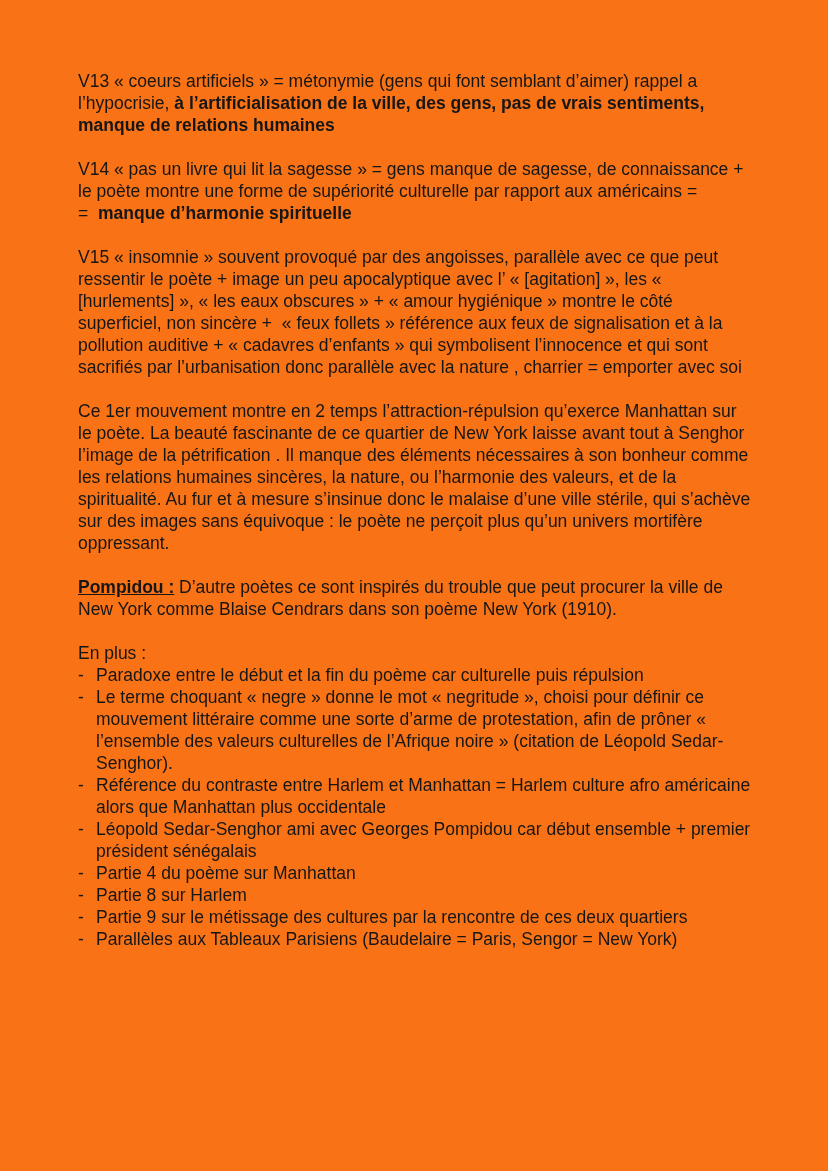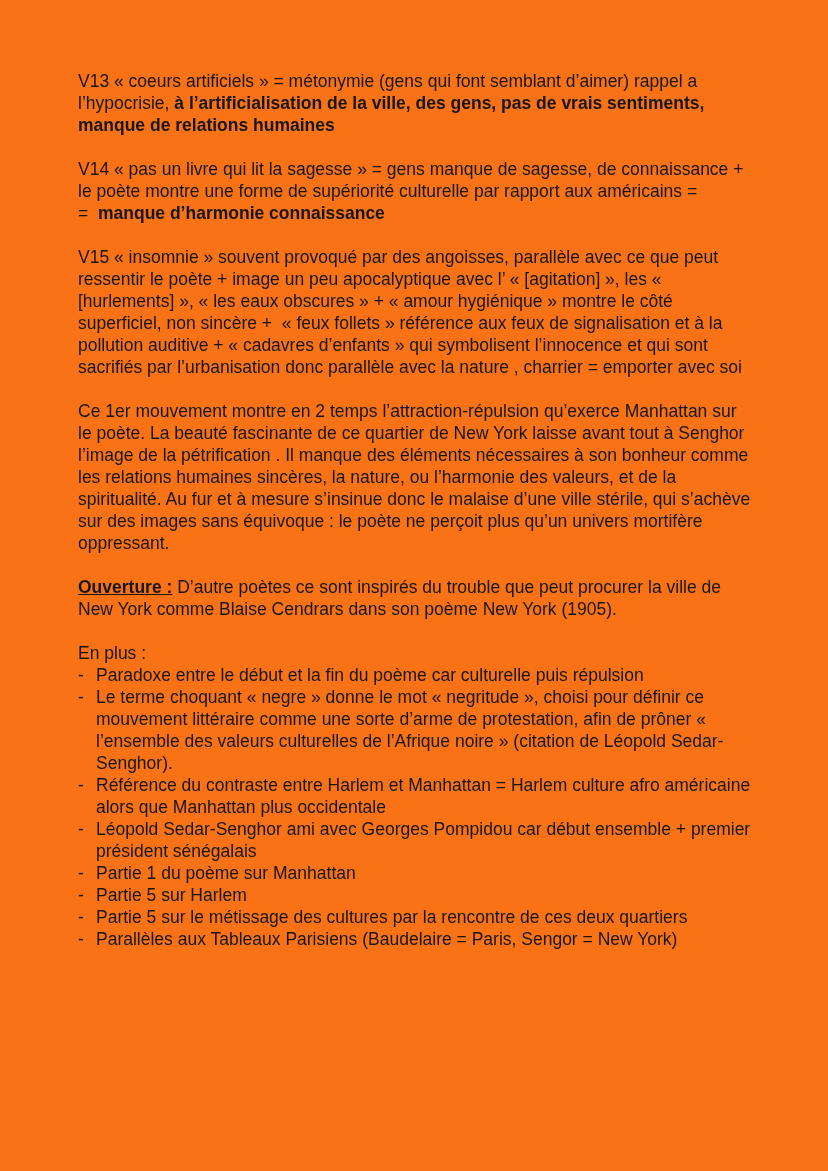--- a/index.html
+++ b/index.html
@@ -57,53 +57,53 @@
     white-space: pre-wrap;
   }
 </style>
 </head>
 <body>
 
 <div class="page">
   <div class="doc-body">
       <p class="doc-paragraph"><span>V13 « coeurs artificiels » = métonymie (gens qui font semblant d’aimer) rappel a l’hypocrisie, </span><span class="bold">à l’artificialisation de la ville, des gens, pas de vrais sentiments, manque de relations humaines</span></p>
       <p class="doc-paragraph"><span>V14 « pas un livre qui lit la sagesse » = gens manque de sagesse, de connaissance + le poète montre une forme de supériorité culturelle par rapport aux américains =
-=  </span><span class="bold">manque d’harmonie connaissance</span></p>
+=  </span><span class="bold">manque d’harmonie spirituelle</span></p>
       <p class="doc-paragraph"><span>V15 « insomnie » souvent provoqué par des angoisses, parallèle avec ce que peut ressentir le poète + image un peu apocalyptique avec l’ « [agitation] », les « [hurlements] », « les eaux obscures » + « amour hygiénique » montre le côté superficiel, non sincère +  « feux follets » référence aux feux de signalisation et à la pollution auditive + « cadavres d’enfants » qui symbolisent l’innocence et qui sont sacrifiés par l’urbanisation donc parallèle avec la nature , charrier = emporter avec soi</span></p>
       <p class="doc-paragraph"><span>Ce 1er mouvement montre en 2 temps l’attraction-répulsion qu’exerce Manhattan sur le poète. La beauté fascinante de ce quartier de New York laisse avant tout à Senghor l’image de la pétrification . Il manque des éléments nécessaires à son bonheur comme les relations humaines sincères, la nature, ou l’harmonie des valeurs, et de la spiritualité. Au fur et à mesure s’insinue donc le malaise d’une ville stérile, qui s’achève sur des images sans équivoque : le poète ne perçoit plus qu’un univers mortifère oppressant.</span></p>
-      <p class="doc-paragraph"><span class="bold underline">Ouverture :</span><span> D’autre poètes ce sont inspirés du trouble que peut procurer la ville de New York comme Blaise Cendrars dans son poème New York (1905).</span></p>
+      <p class="doc-paragraph"><span class="bold underline">Pompidou :</span><span> D’autre poètes ce sont inspirés du trouble que peut procurer la ville de New York comme Blaise Cendrars dans son poème New York (1910).</span></p>
       <p class="doc-paragraph tight"><span>En plus :</span></p>
       <ul class="doc-list">
         <li>
           <span class="dash">-</span>
           <span class="li-text">Paradoxe entre le début et la fin du poème car culturelle puis répulsion</span>
         </li>
         <li>
           <span class="dash">-</span>
           <span class="li-text">Le terme choquant « negre » donne le mot « negritude », choisi pour définir ce mouvement littéraire comme une sorte d’arme de protestation, afin de prôner « l’ensemble des valeurs culturelles de l’Afrique noire » (citation de Léopold Sedar-Senghor).</span>
         </li>
         <li>
           <span class="dash">-</span>
           <span class="li-text">Référence du contraste entre Harlem et Manhattan = Harlem culture afro américaine alors que Manhattan plus occidentale</span>
         </li>
         <li>
           <span class="dash">-</span>
           <span class="li-text">Léopold Sedar-Senghor ami avec Georges Pompidou car début ensemble + premier président sénégalais</span>
         </li>
         <li>
           <span class="dash">-</span>
-          <span class="li-text">Partie 1 du poème sur Manhattan</span>
+          <span class="li-text">Partie 4 du poème sur Manhattan</span>
         </li>
         <li>
           <span class="dash">-</span>
-          <span class="li-text">Partie 5 sur Harlem</span>
+          <span class="li-text">Partie 8 sur Harlem</span>
         </li>
         <li>
           <span class="dash">-</span>
-          <span class="li-text">Partie 5 sur le métissage des cultures par la rencontre de ces deux quartiers</span>
+          <span class="li-text">Partie 9 sur le métissage des cultures par la rencontre de ces deux quartiers</span>
         </li>
         <li>
           <span class="dash">-</span>
           <span class="li-text">Parallèles aux Tableaux Parisiens (Baudelaire = Paris, Sengor = New York)</span>
         </li>
       </ul>
     </div>
 </div>
 
 </body></html>

